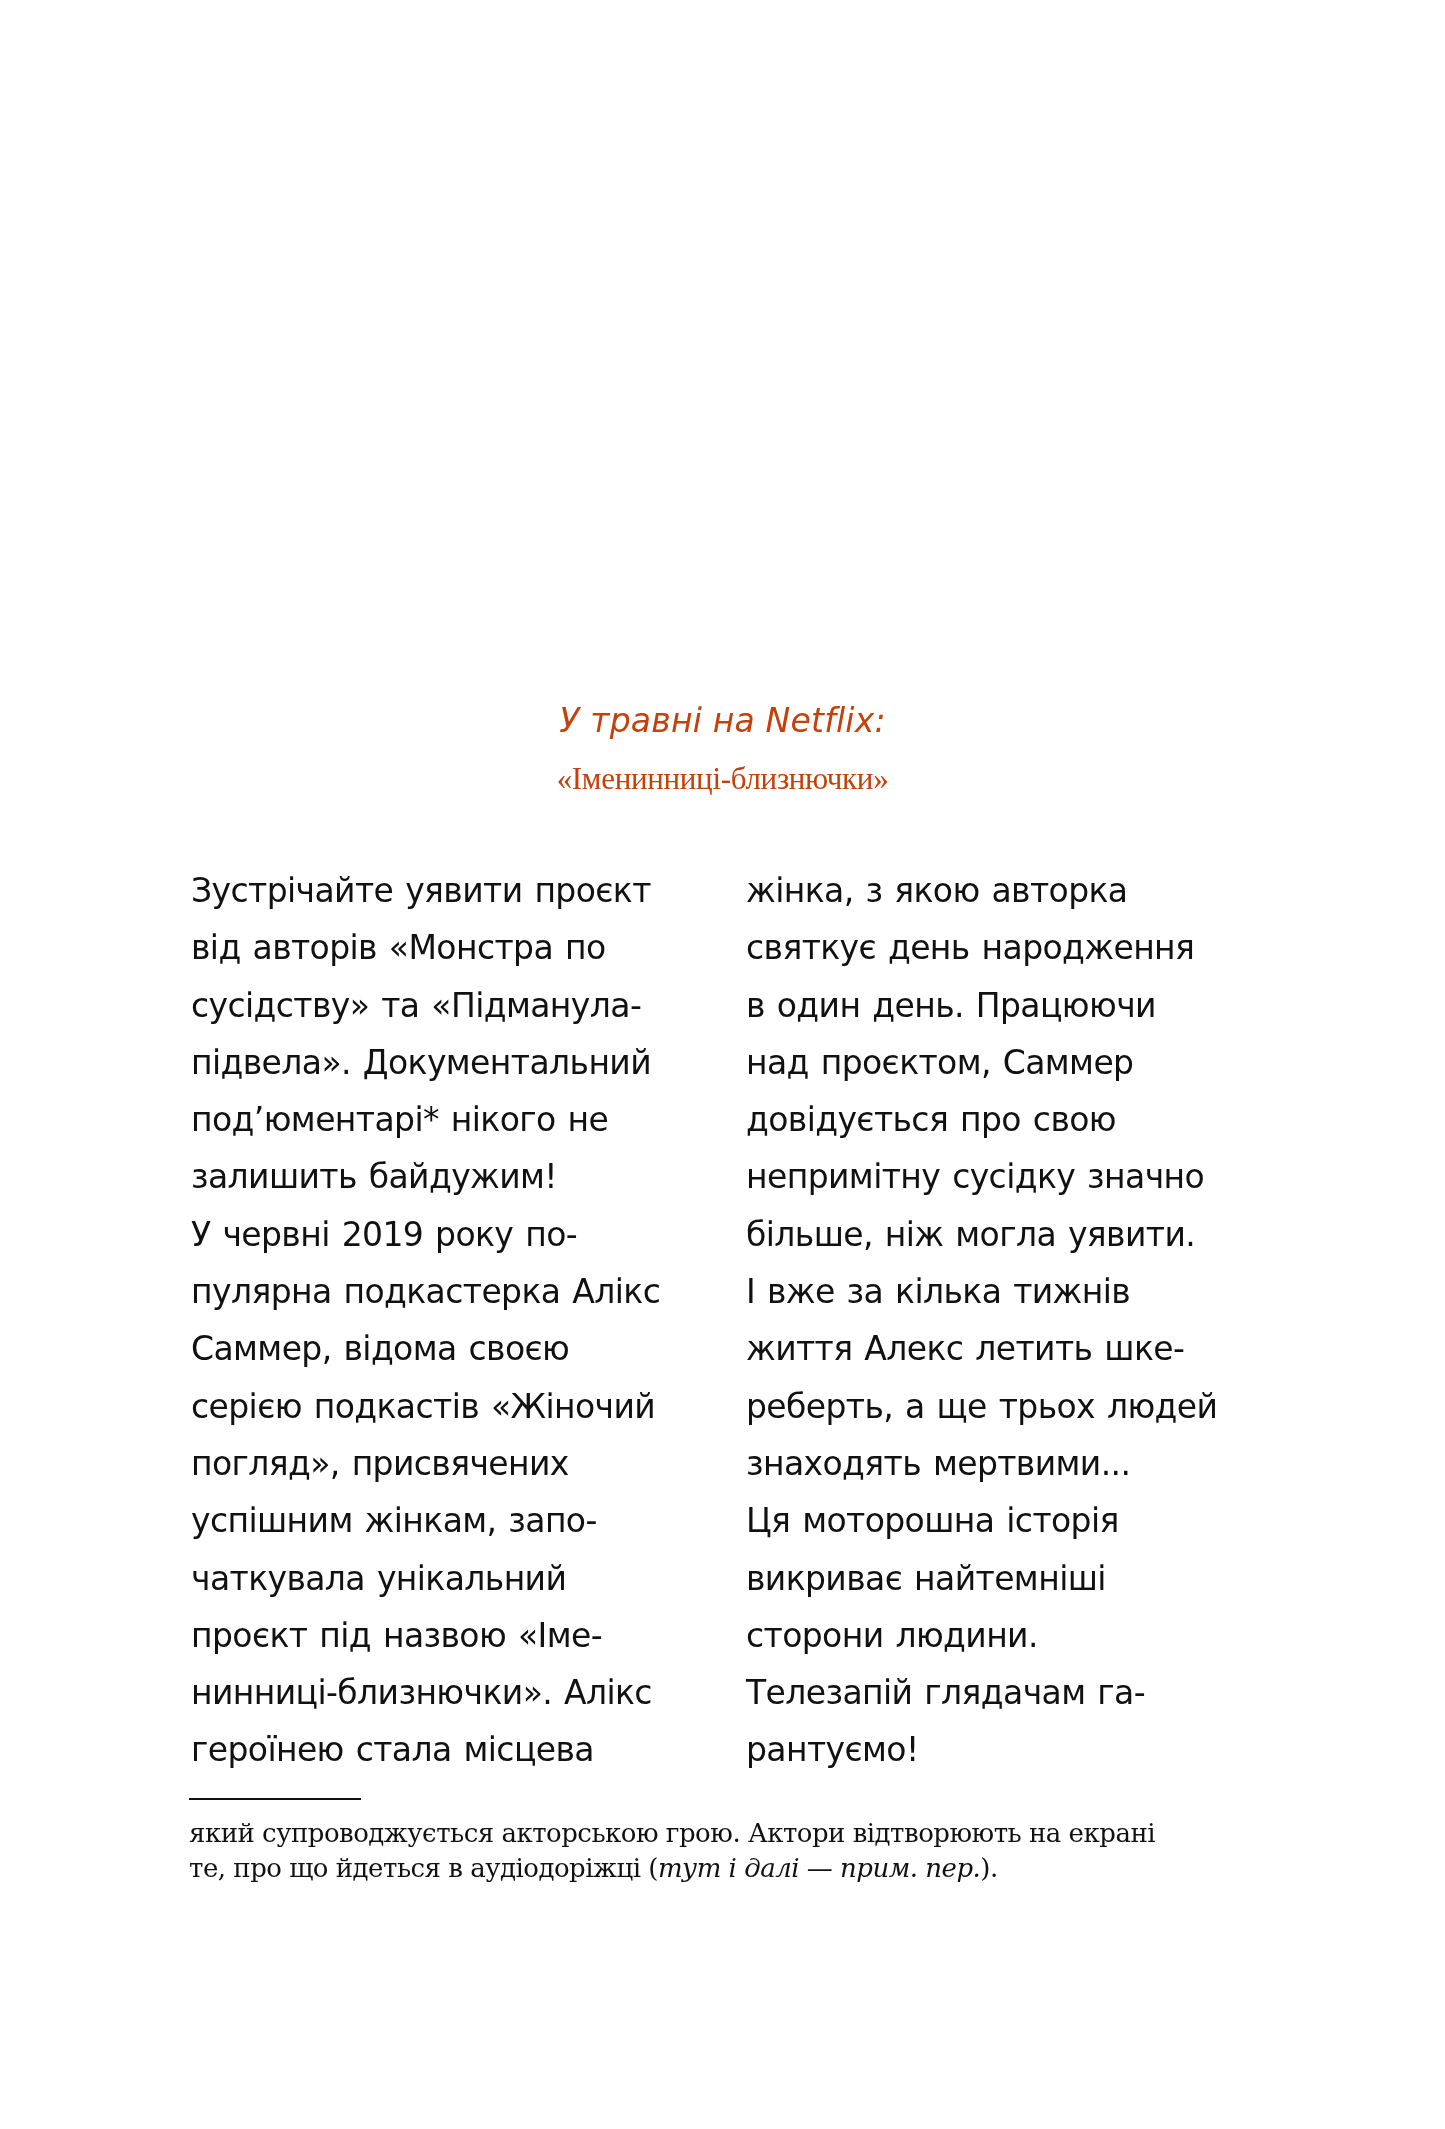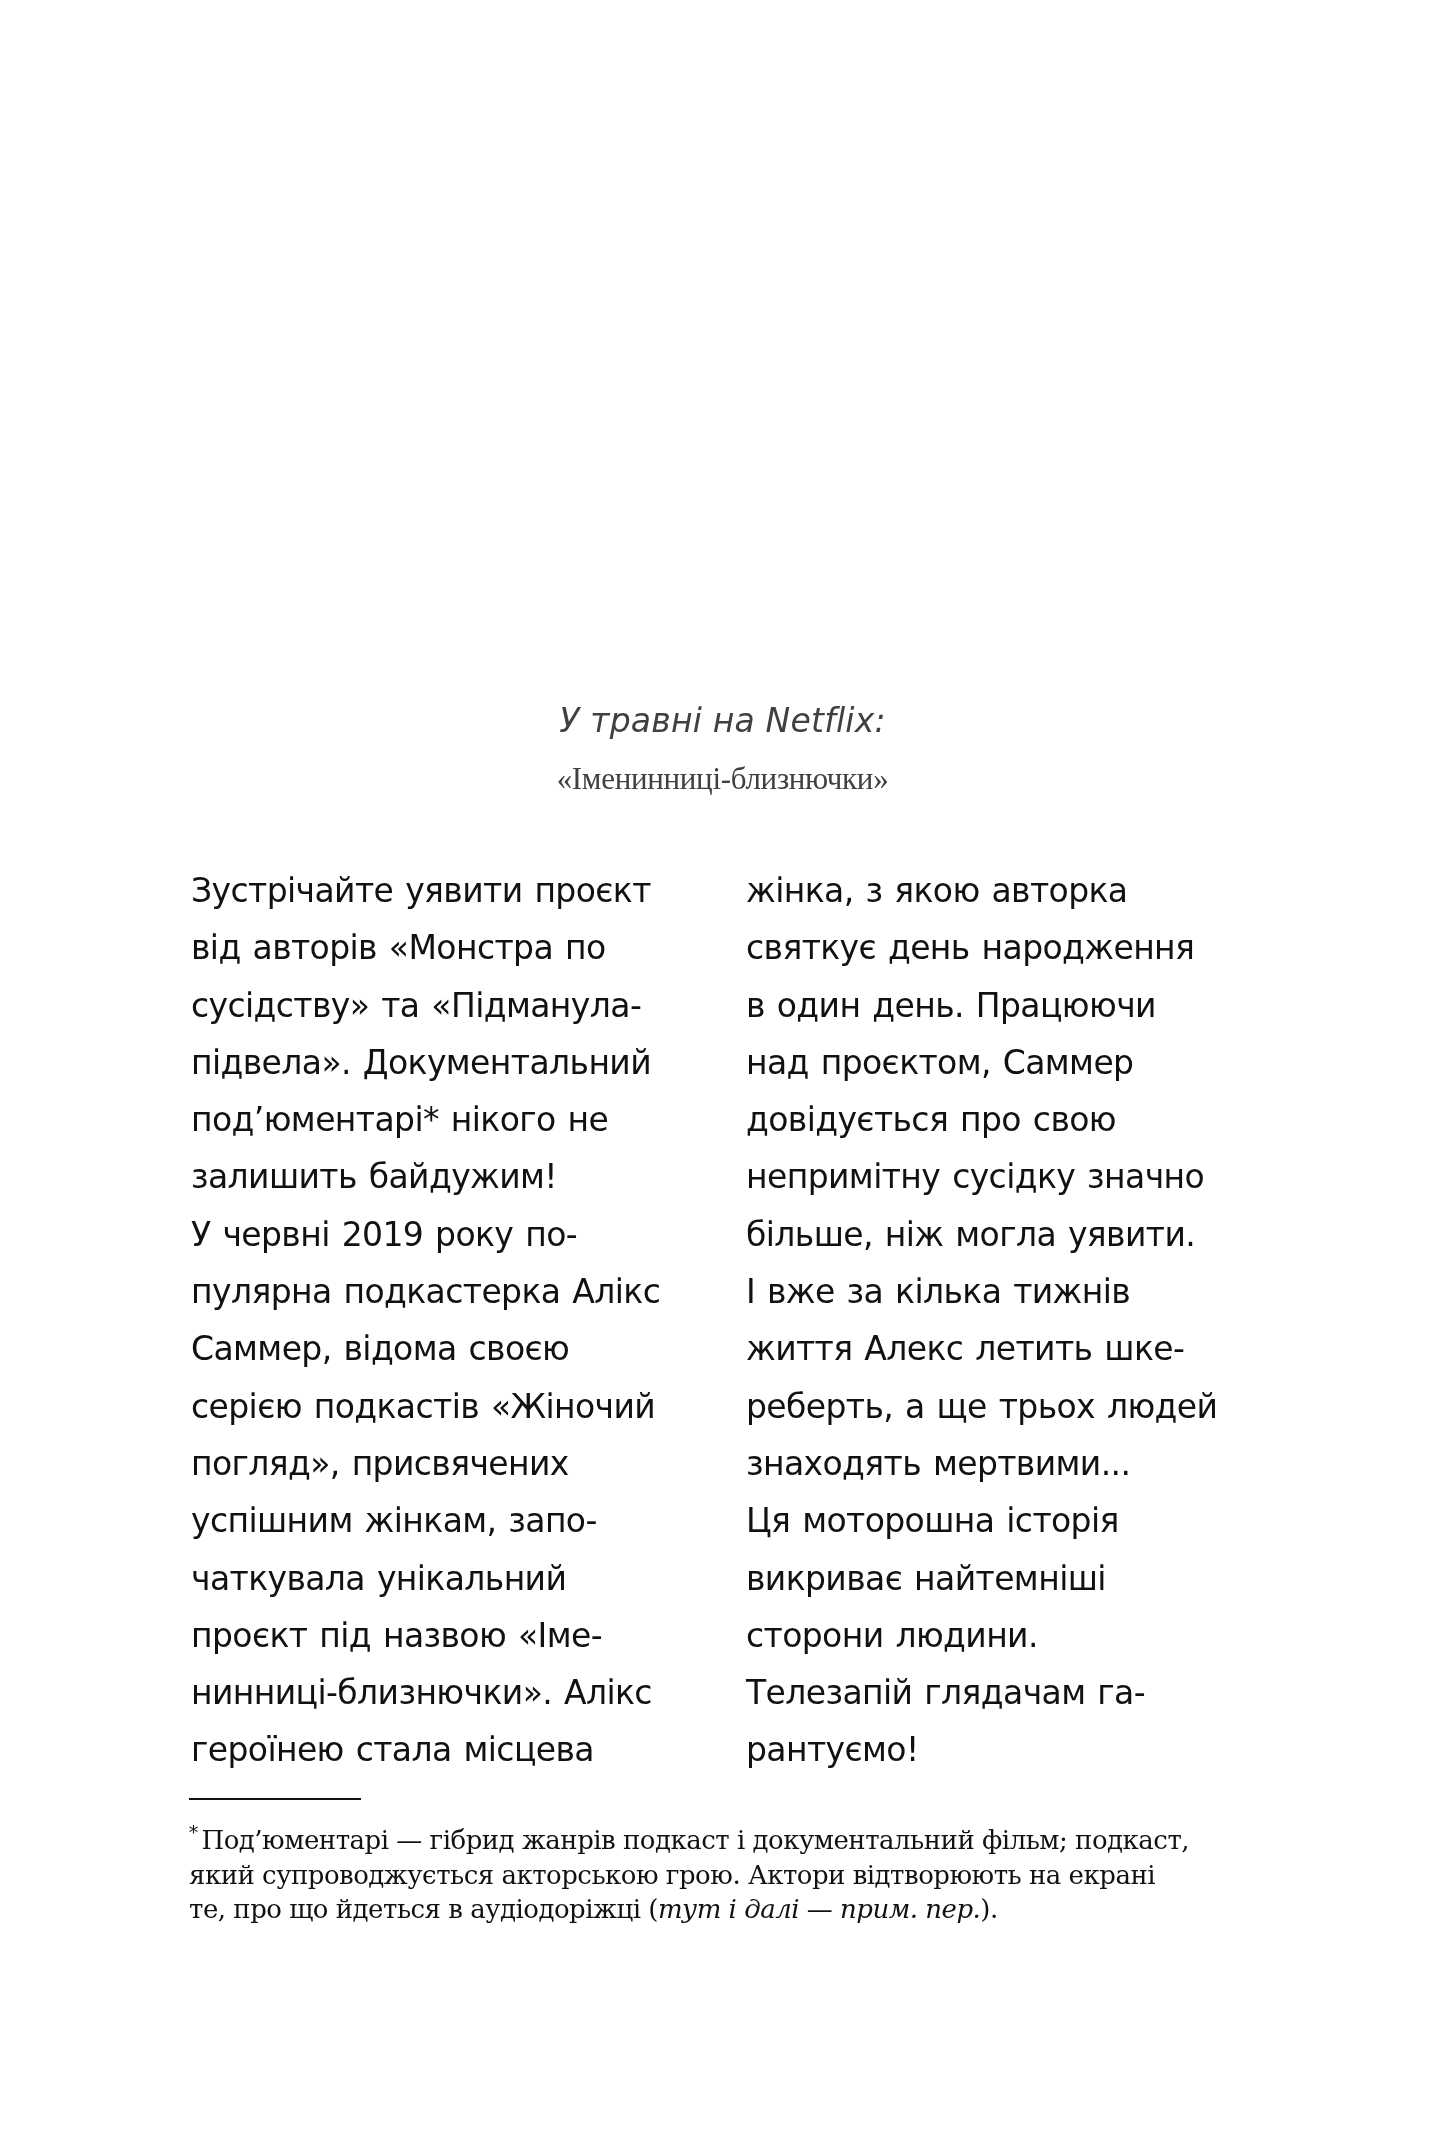--- a/index.html
+++ b/index.html
@@ -21,21 +21,21 @@
       height: 2129px;
       background: #ffffff;
     }
     .heading {
       position: absolute;
       left: 0;
       width: 1445px;
       top: 692px;
       text-align: center;
       font-family: "DejaVu Sans", sans-serif;
-      color: #404040;
+      color: #c2410c;
     }
     .heading .subtitle {
       font-style: italic;
       font-size: 33px;
       line-height: 58px;
       letter-spacing: 0.2px;
       font-weight: 300;
     }
     .heading .title {
       font-size: 31px;
@@ -136,18 +136,17 @@
     <span class="line">Ця моторошна історія</span>
     <span class="line">викриває найтемніші</span>
     <span class="line">сторони людини.</span>
     <span class="line">Телезапій глядачам га-</span>
     <span class="line">рантуємо!</span>
   </div>
 
   <div class="footnote-rule"></div>
 
   <div class="footnote">
-    <span class="line"><span class="marker">*</span><span>Под’юментарі — гібрид жанрів подкаст і документальний фільм; подкаст,</span></span>
     <span class="line">який супроводжується акторською грою. Актори відтворюють на екрані</span>
     <span class="line"><span>те, про що йдеться в аудіодоріжці (</span><em>тут і далі — прим. пер.</em><span>).</span></span>
   </div>
 
 </div>
 
 </body></html>

